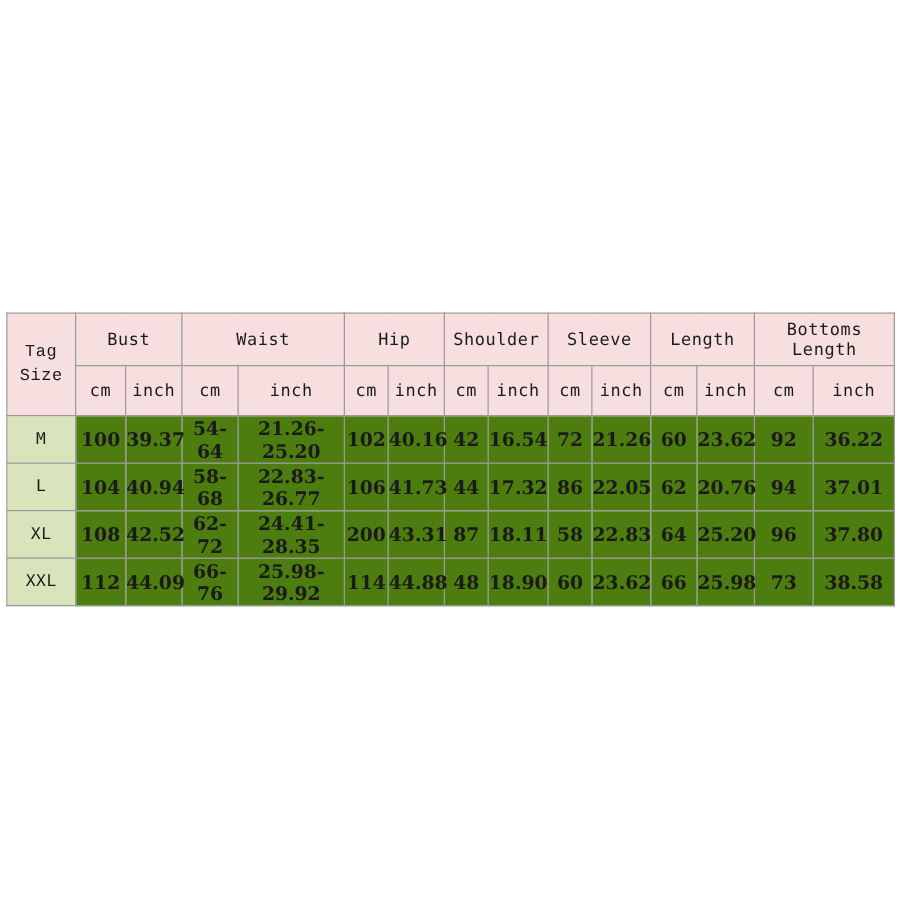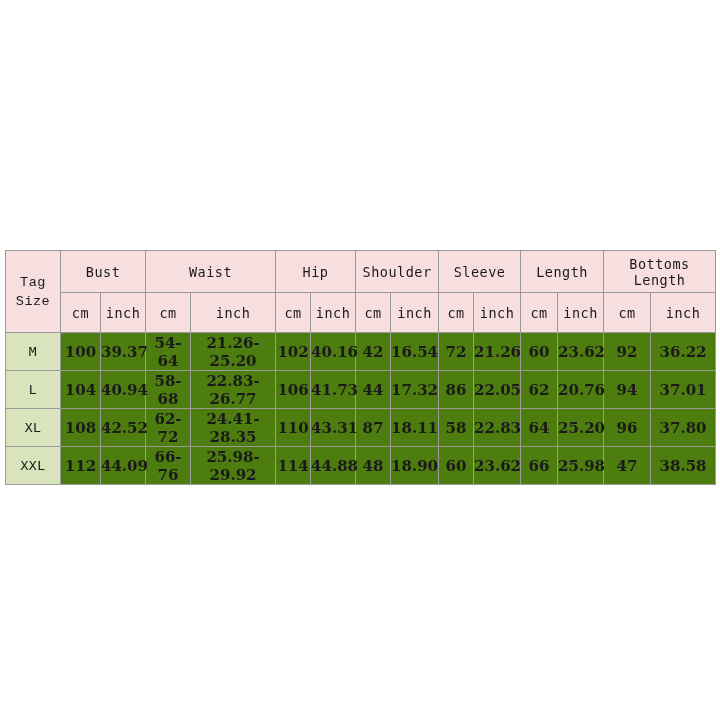--- a/index.html
+++ b/index.html
@@ -184,21 +184,21 @@
         <td>20.76</td>
         <td>94</td>
         <td>37.01</td>
       </tr>
       <tr class="data-row">
         <td class="size-cell">XL</td>
         <td>108</td>
         <td>42.52</td>
         <td>62-72</td>
         <td>24.41-28.35</td>
-        <td>110</td>
+        <td>200</td>
         <td>43.31</td>
         <td>87</td>
         <td>18.11</td>
         <td>58</td>
         <td>22.83</td>
         <td>64</td>
         <td>25.20</td>
         <td>96</td>
         <td>37.80</td>
       </tr>
@@ -209,18 +209,18 @@
         <td>66-76</td>
         <td>25.98-29.92</td>
         <td>114</td>
         <td>44.88</td>
         <td>48</td>
         <td>18.90</td>
         <td>60</td>
         <td>23.62</td>
         <td>66</td>
         <td>25.98</td>
-        <td>47</td>
+        <td>73</td>
         <td>38.58</td>
       </tr>
     </tbody>
   </table>
 </div>
 
 </body></html>

